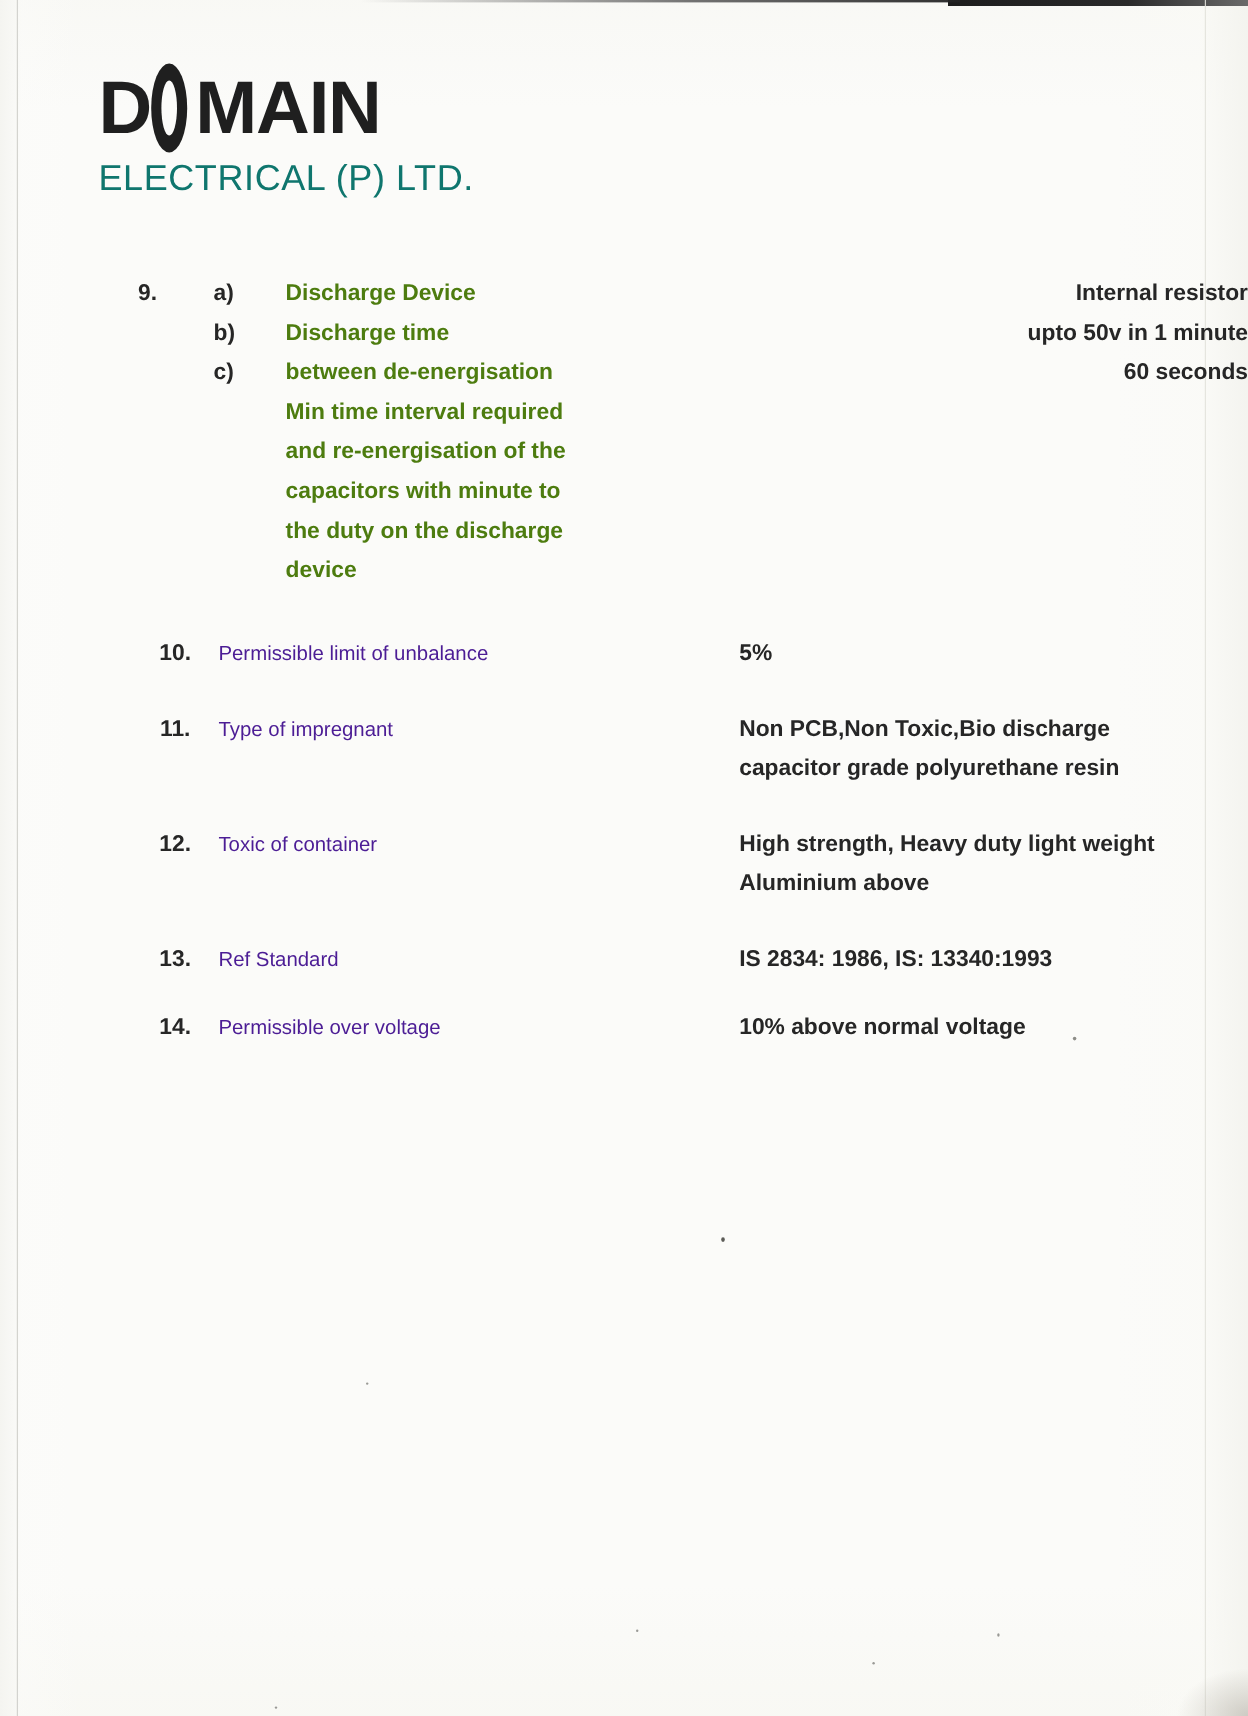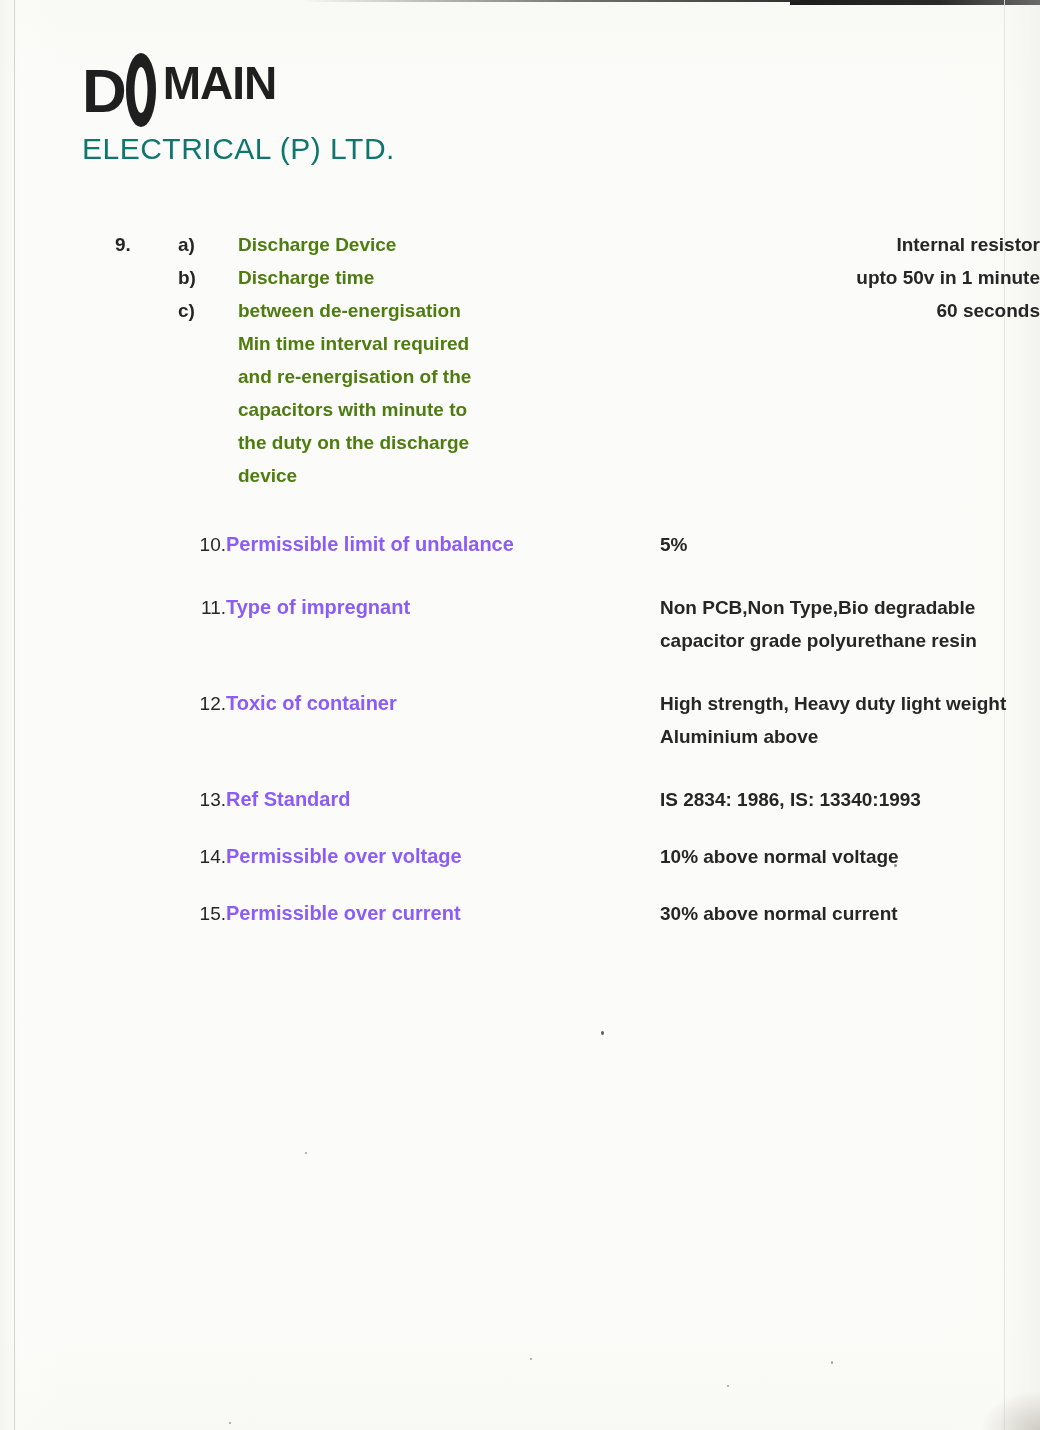--- a/index.html
+++ b/index.html
@@ -127,21 +127,21 @@
     width: 34px;
     height: 62px;
   }
   
   .brand-o-wrap svg {
     position: absolute;
     left: -1px;
     top: -10px;
   }
   .brand-main {
-    font-size: 46px;
+    font-size: 62px;
     letter-spacing: -1px;
     margin-left: 4px;
   }
   .brand-sub {
     margin-top: 10px;
     font-size: 30px;
     font-weight: normal;
     letter-spacing: 0.5px;
     color: #0f766e;
     white-space: nowrap;
@@ -155,38 +155,37 @@
     width: 1040px;
   }
   .spec-row {
     position: relative;
     display: flex;
     align-items: flex-start;
   }
   .spec-num {
     width: 72px;
     flex: 0 0 72px;
-    text-align: right;
+    text-align: center;
     padding-left: 110px;
     box-sizing: content-box;
-    font-weight: normal;
+    font-weight: bold;
     font-size: 19px;
     line-height: 33px;
     color: #262626;
-    margin-left: 44px;
   }
   .spec-label-col {
     flex: 0 0 420px;
     width: 420px;
   }
   .spec-label {
-    font-weight: bold;
-    font-size: 20px;
-    line-height: 33px;
-    color: #8b5cf6;
+    font-weight: normal;
+    font-size: 17px;
+    line-height: 33px;
+    color: #4c1d95;
   }
   .spec-value-col {
     flex: 1 1 auto;
     padding-left: 14px;
   }
   .spec-value-line {
     font-weight: bold;
     font-size: 19px;
     line-height: 33px;
     color: #262626;
@@ -343,21 +342,21 @@
     </div>
 
     <div class="gap-md"></div>
 
     <div class="spec-row">
       <div class="spec-num">11.</div>
       <div class="spec-label-col">
         <div class="spec-label">Type of impregnant</div>
       </div>
       <div class="spec-value-col">
-        <div class="spec-value-line">Non PCB,Non Type,Bio degradable</div>
+        <div class="spec-value-line">Non PCB,Non Toxic,Bio discharge</div>
         <div class="spec-value-line">capacitor grade polyurethane resin</div>
       </div>
     </div>
 
     <div class="gap-md"></div>
 
     <div class="spec-row">
       <div class="spec-num">12.</div>
       <div class="spec-label-col">
         <div class="spec-label">Toxic of container</div>
@@ -387,24 +386,15 @@
       <div class="spec-label-col">
         <div class="spec-label">Permissible over voltage</div>
       </div>
       <div class="spec-value-col">
         <div class="spec-value-line">10% above normal voltage</div>
       </div>
     </div>
 
     <div class="gap-sm"></div>
 
-    <div class="spec-row">
-      <div class="spec-num">15.</div>
-      <div class="spec-label-col">
-        <div class="spec-label">Permissible over current</div>
-      </div>
-      <div class="spec-value-col">
-        <div class="spec-value-line">30% above normal current</div>
-      </div>
-    </div>
 
   </div>
 </div>
 
 </body></html>

